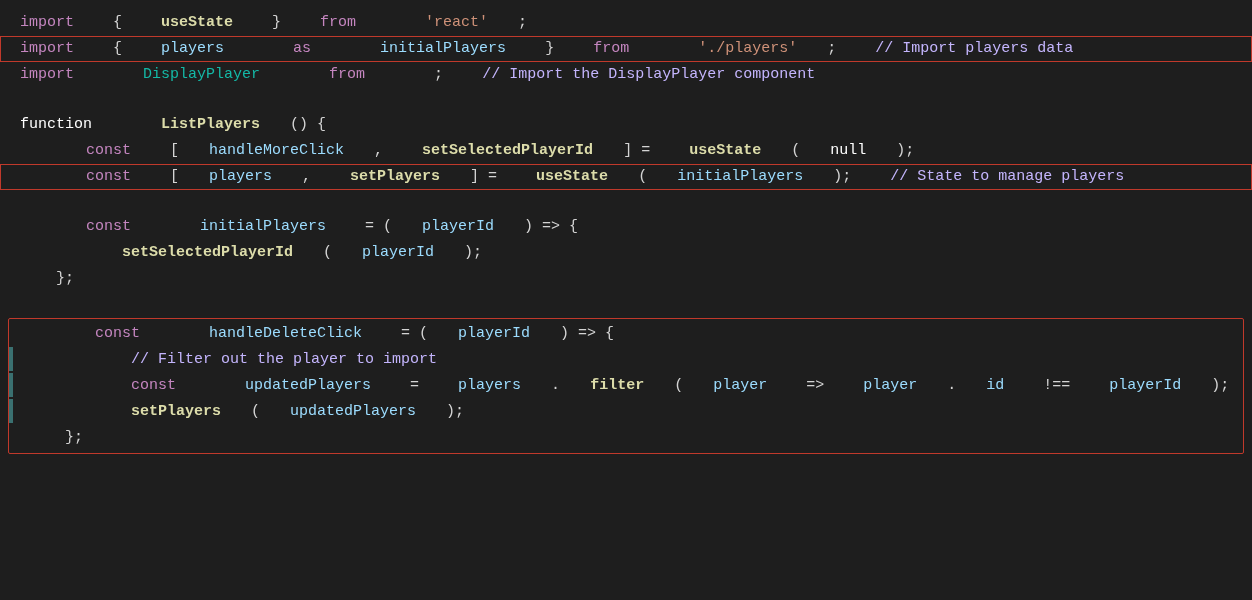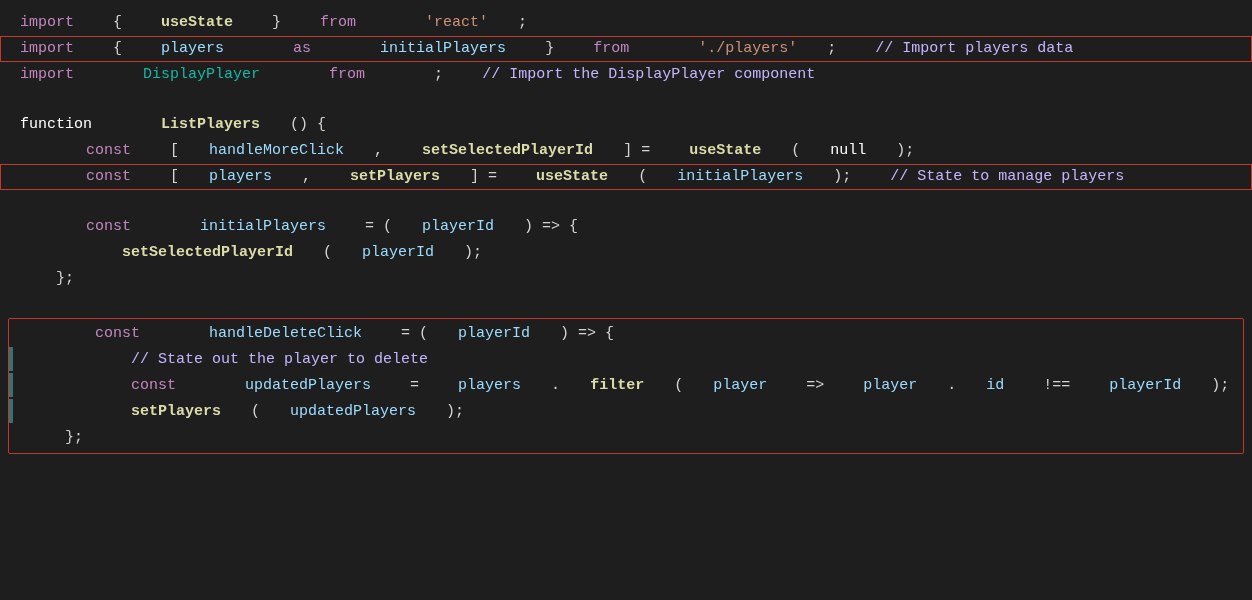--- a/index.html
+++ b/index.html
@@ -114,21 +114,21 @@
   <div class="empty-line"></div>
 
   <div style="border: 1.5px solid #c0392b; margin: 2px 8px 2px 8px; border-radius: 2px; padding: 2px 0;">
 
     <div class="code-line">
       <span class="plain">    </span><span class="kw">const</span><span class="plain"> </span><span class="variable">handleDeleteClick</span><span class="plain"> = (</span><span class="variable">playerId</span><span class="plain">) =&gt; {</span>
     </div>
 
     <div class="code-line">
       <div class="left-bar" style="background-color: #3a7070;"></div>
-      <span class="plain">        </span><span class="comment">// State out the player to delete</span>
+      <span class="plain">        </span><span class="comment">// Filter out the player to import</span>
     </div>
 
     <div class="code-line">
       <div class="left-bar" style="background-color: #3a7070;"></div>
       <span class="plain">        </span><span class="kw">const</span><span class="plain"> </span><span class="variable">updatedPlayers</span><span class="plain"> = </span><span class="variable">players</span><span class="plain">.</span><span class="func-name">filter</span><span class="plain">(</span><span class="variable">player</span><span class="plain"> =&gt; </span><span class="variable">player</span><span class="plain">.</span><span class="variable">id</span><span class="plain"> !== </span><span class="variable">playerId</span><span class="plain">);</span>
     </div>
 
     <div class="code-line">
       <div class="left-bar" style="background-color: #3a7070;"></div>
       <span class="plain">        </span><span class="func-name">setPlayers</span><span class="plain">(</span><span class="variable">updatedPlayers</span><span class="plain">);</span>

